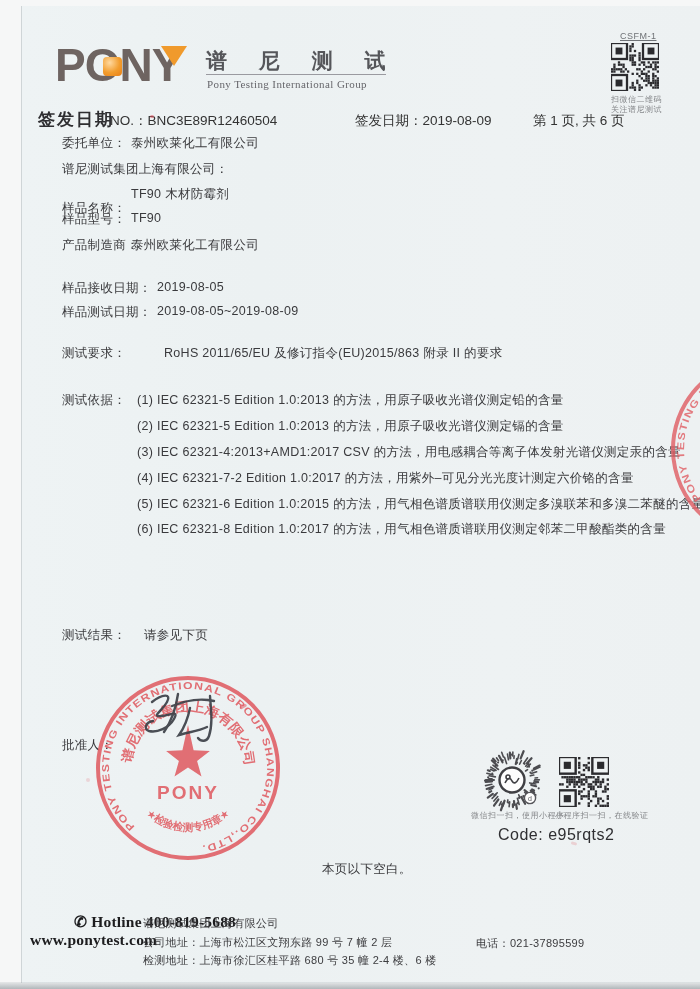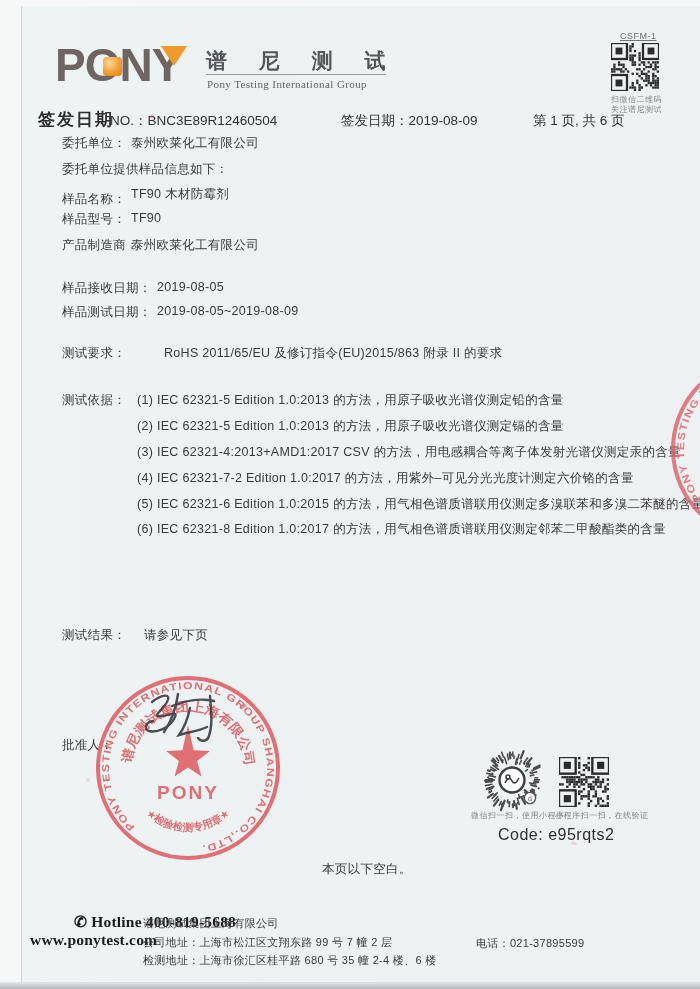--- a/index.html
+++ b/index.html
@@ -164,31 +164,31 @@
         <rect x="4.571428571428571" y="36.57142857142857" width="6.857142857142857" height="6.857142857142857" fill="#2b2b2e"></rect>
       </svg>
   </div>
   <div class="abs caption-xs" style="left:611px;top:94px;">扫微信二维码</div>
   <div class="abs caption-xs" style="left:611px;top:104px;">关注谱尼测试</div>
 
   <div class="abs title" style="left:38px;top:108px;">签发日期</div>
   <div class="abs no-line" style="left:110px;top:112px;">
     <span>NO.：</span><span>BNC3E89R12460504</span>
   </div>
-  <div class="abs no-line" style="left:341px;top:112px;">
+  <div class="abs no-line" style="left:355px;top:112px;">
     <span>签发日期：</span><span>2019-08-09</span>
   </div>
   <div class="abs no-line" style="left:533px;top:112px;">第 1 页, 共 6 页</div>
 
   <div class="abs txt" style="left:38px;top:135px;">委托单位：</div>
   <div class="abs txt" style="left:107px;top:135px;">泰州欧莱化工有限公司</div>
 
-  <div class="abs txt" style="left:38px;top:161px;">委托单位提供样品信息如下：</div>
-
-  <div class="abs txt" style="left:38px;top:191px;">样品名称：</div>
+  <div class="abs txt" style="left:38px;top:161px;">谱尼测试集团上海有限公司：</div>
+
+  <div class="abs txt" style="left:38px;top:200px;">样品名称：</div>
   <div class="abs txt" style="left:107px;top:186px;">TF90 木材防霉剂</div>
 
   <div class="abs txt" style="left:38px;top:211px;">样品型号：</div>
   <div class="abs txt" style="left:107px;top:211px;">TF90</div>
 
   <div class="abs txt" style="left:38px;top:237px;">产品制造商：</div>
   <div class="abs txt" style="left:107px;top:237px;">泰州欧莱化工有限公司</div>
 
   <div class="abs txt" style="left:38px;top:280px;">样品接收日期：</div>
   <div class="abs txt" style="left:133px;top:280px;">2019-08-05</div>

